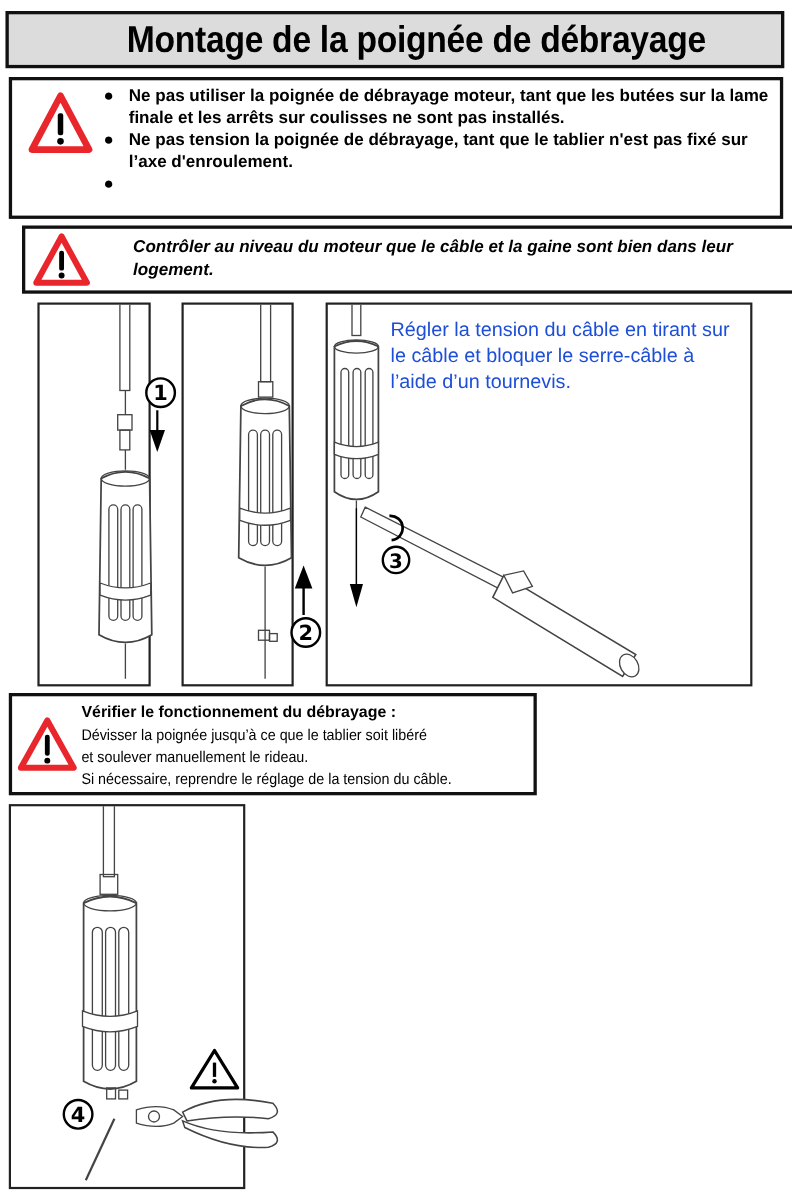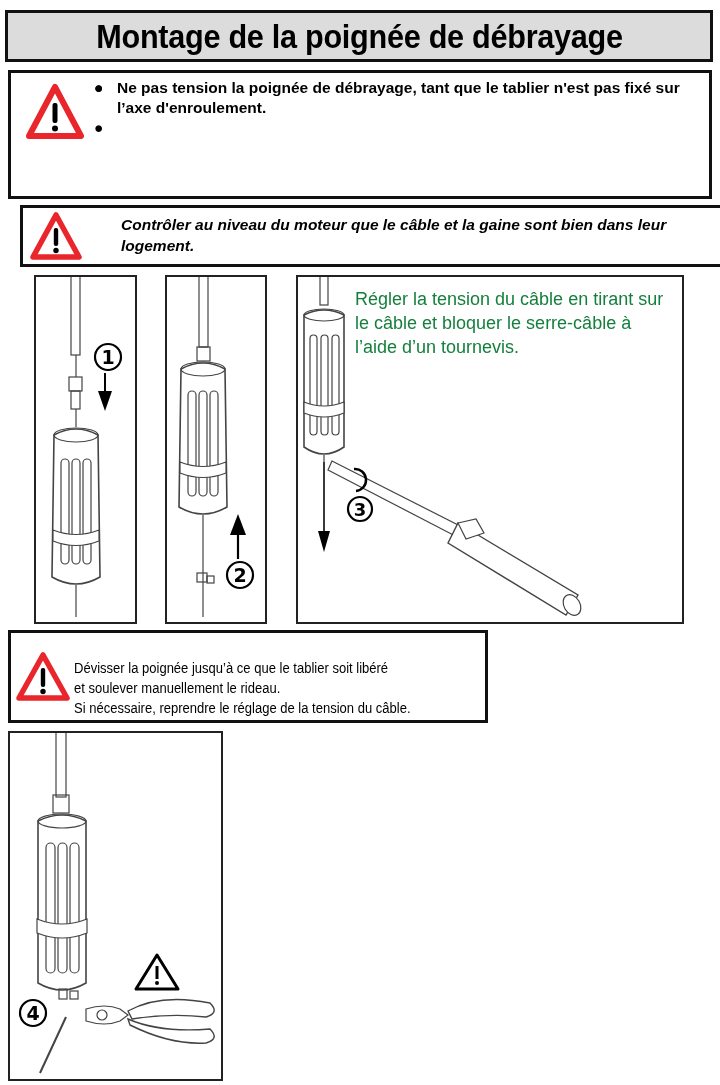--- a/index.html
+++ b/index.html
@@ -1,53 +1,53 @@
 <!DOCTYPE html>
 <html><head>
 <meta charset="utf-8">
 <style>
   html, body { margin:0; padding:0; background:#ffffff; }
   body { width:720px; height:1085px; position:relative; overflow:hidden; font-family:"Liberation Sans", sans-serif; color:#000; }
-  .abs { position:absolute; box-sizing:border-box; }
+  .abs { position:absolute; box-sizing:border-box;padding-left:38px; }
   .title-box { left:5px; top:10px; width:708px; height:52px; background:#dcdcdc; border:3px solid #111; display:flex; align-items:center; justify-content:center; }
   .title-box h1 { margin:0; font-family:"Liberation Sans", sans-serif; font-weight:bold; font-size:34px; letter-spacing:-0.3px; transform:scaleX(0.9); white-space:nowrap; }
   .warn-box { border:3px solid #111; background:#fff; }
   .tri { position:absolute; }
   .warn1 { left:8px; top:70px; width:704px; height:129px; }
   .warn1 ul { list-style:none; margin:0; padding:0; position:absolute; left:80px; top:5px; width:610px; }
   .warn1 li { font-weight:bold; font-size:15.5px; line-height:20px; padding-left:26px; position:relative; }
   .warn1 li .bullet { position:absolute; left:3px; top:0; }
   .warn2 { left:20px; top:205px; width:704px; height:62px;font-style:italic; }
   .warn2 p { position:absolute; left:98px; top:6px; margin:0; font-weight:bold; font-size:15.5px; line-height:21px; width:590px; }
   .panel { border:2px solid #222; background:#fff; }
   .p1 { left:34px; top:275px; width:103px; height:349px; }
   .p2 { left:165px; top:275px; width:102px; height:349px; }
   .p3 { left:296px; top:275px; width:388px; height:349px; }
-  .p3 .caption { position:absolute; left:57px; top:10px; font-size:18px; line-height:24px; margin:0; width:320px; color:#15803d; }
+  .p3 .caption { position:absolute; left:57px; top:10px; font-size:18px; line-height:24px; margin:0; width:320px; color:#1d4ed8; }
   .warn3 { left:8px; top:630px; width:480px; height:93px; }
   .warn3 .head { position:absolute; left:63px; top:6px; font-weight:bold; font-size:14.5px; line-height:19px; margin:0; }
   .warn3 .body { position:absolute; left:63px; top:25px; font-size:14px; line-height:20px; margin:0; width:420px; transform:scaleX(0.93); transform-origin:left top; white-space:nowrap; }
   .p4 { left:8px; top:731px; width:215px; height:350px; }
   svg { display:block; }
 </style>
 </head>
 <body>
 
 <div class="abs title-box">
   <h1>Montage de la poignée de débrayage</h1>
 </div>
 
 <div class="abs warn-box warn1">
   <svg class="tri" style="left:14px;top:10px" width="60" height="58" viewBox="0 0 60 58">
     <path d="M30 4 L56 53 L4 53 Z" fill="#fff" stroke="#e8262b" stroke-width="6" stroke-linejoin="round"></path>
     <rect x="27.5" y="20" width="5" height="20" rx="2" fill="#000"></rect>
     <circle cx="30" cy="45.5" r="3" fill="#000"></circle>
   </svg>
   <ul>
-    <li><span class="bullet">●</span></li>
+    <li><span class="bullet">●</span><span>Ne pas utiliser la poignée de débrayage moteur, tant que les butées sur la lame finale et les arrêts sur coulisses ne sont pas installés.</span></li>
     <li><span class="bullet">●</span><span>Ne pas tension la poignée de débrayage, tant que le tablier n'est pas fixé sur l’axe d'enroulement.</span></li>
     <li><span class="bullet">●</span></li>
   </ul>
 </div>
 
 <div class="abs warn-box warn2">
   <svg class="tri" style="left:6px;top:3px" width="54" height="50" viewBox="0 0 54 50">
     <path d="M27 4 L50 46 L4 46 Z" fill="#fff" stroke="#e8262b" stroke-width="5.5" stroke-linejoin="round"></path>
     <rect x="24.8" y="17" width="4.4" height="18" rx="2" fill="#000"></rect>
     <circle cx="27" cy="39.5" r="2.7" fill="#000"></circle>
@@ -124,20 +124,21 @@
     <text x="62" y="239" text-anchor="middle" font-family="DejaVu Sans, sans-serif" font-weight="bold" font-size="18">3</text>
   </svg>
 </div>
 
 <div class="abs warn-box warn3">
   <svg class="tri" style="left:4px;top:18px" width="56" height="52" viewBox="0 0 56 52">
     <path d="M28 4 L52 47 L4 47 Z" fill="#fff" stroke="#e8262b" stroke-width="5.5" stroke-linejoin="round"></path>
     <rect x="25.8" y="17" width="4.4" height="19" rx="2" fill="#000"></rect>
     <circle cx="28" cy="40.5" r="2.7" fill="#000"></circle>
   </svg>
+  <p class="head">Vérifier le fonctionnement du débrayage :</p>
   <div class="body">
     <div>Dévisser la poignée jusqu’à ce que le tablier soit libéré</div>
     <div>et soulever manuellement le rideau.</div>
     <div>Si nécessaire, reprendre le réglage de la tension du câble.</div>
   </div>
 </div>
 
 <div class="abs panel p4">
   <svg width="211" height="346" viewBox="0 0 211 346">
     <g fill="none" stroke="#444" stroke-width="1.2">

